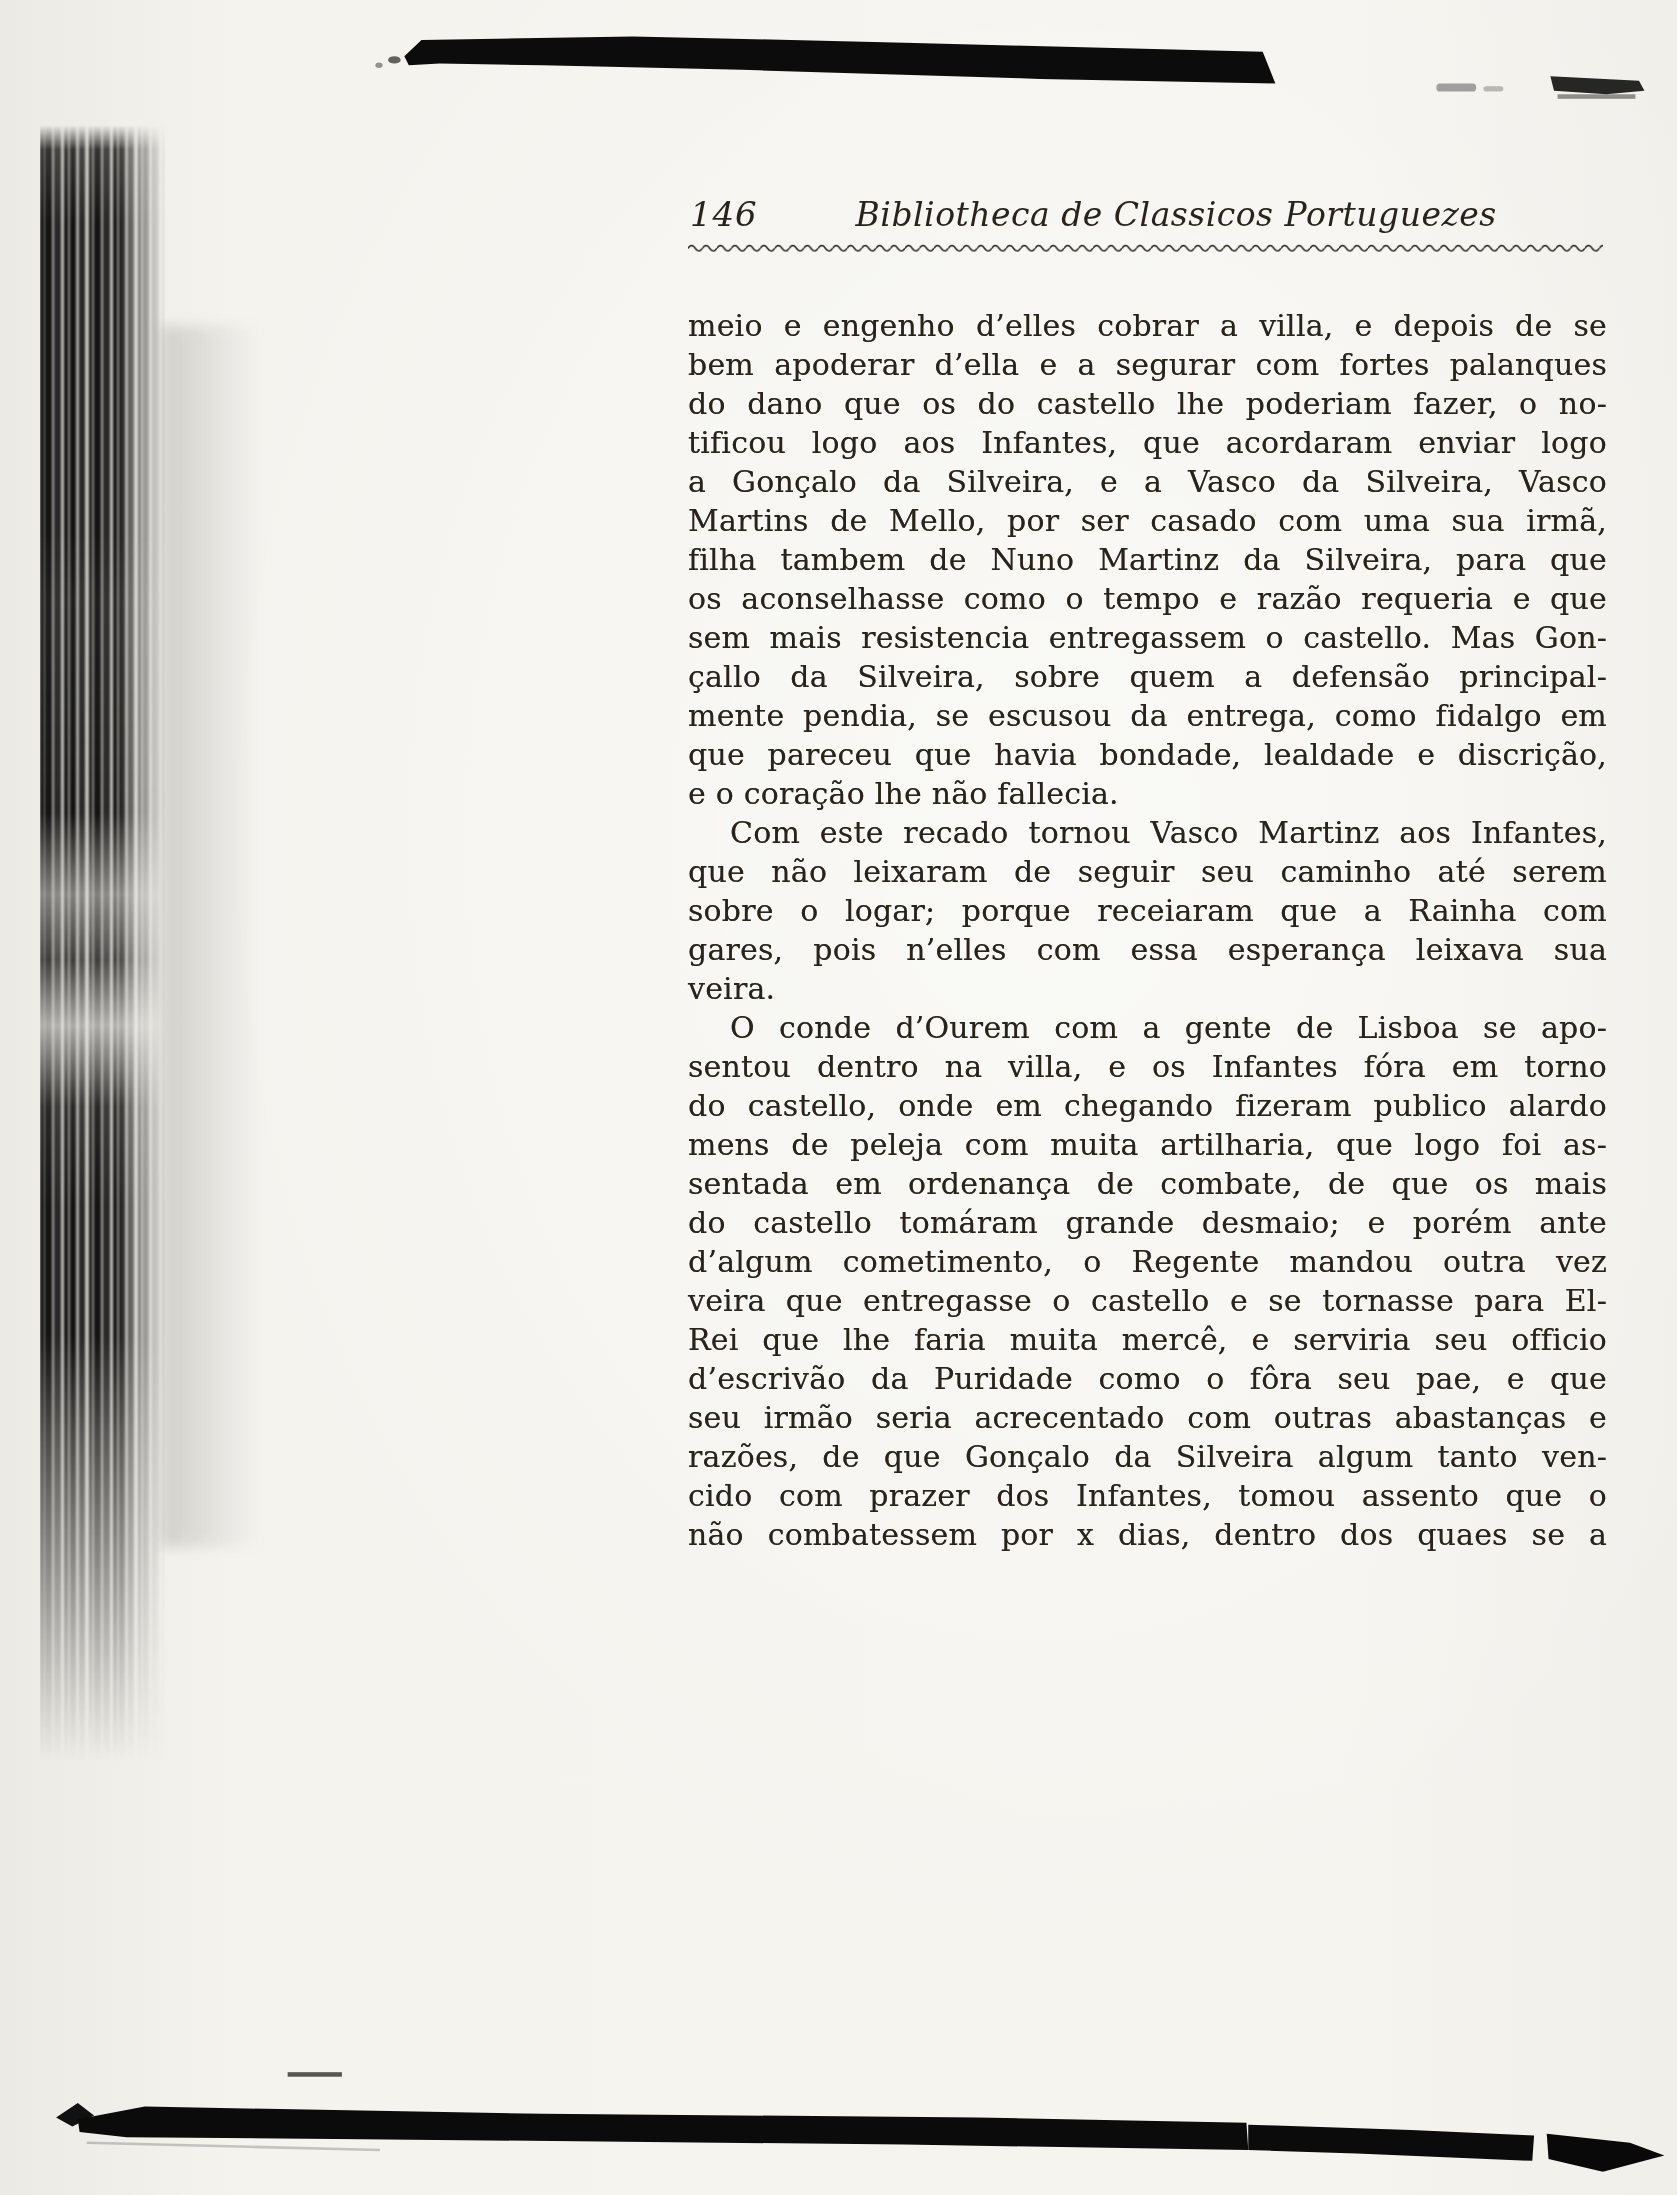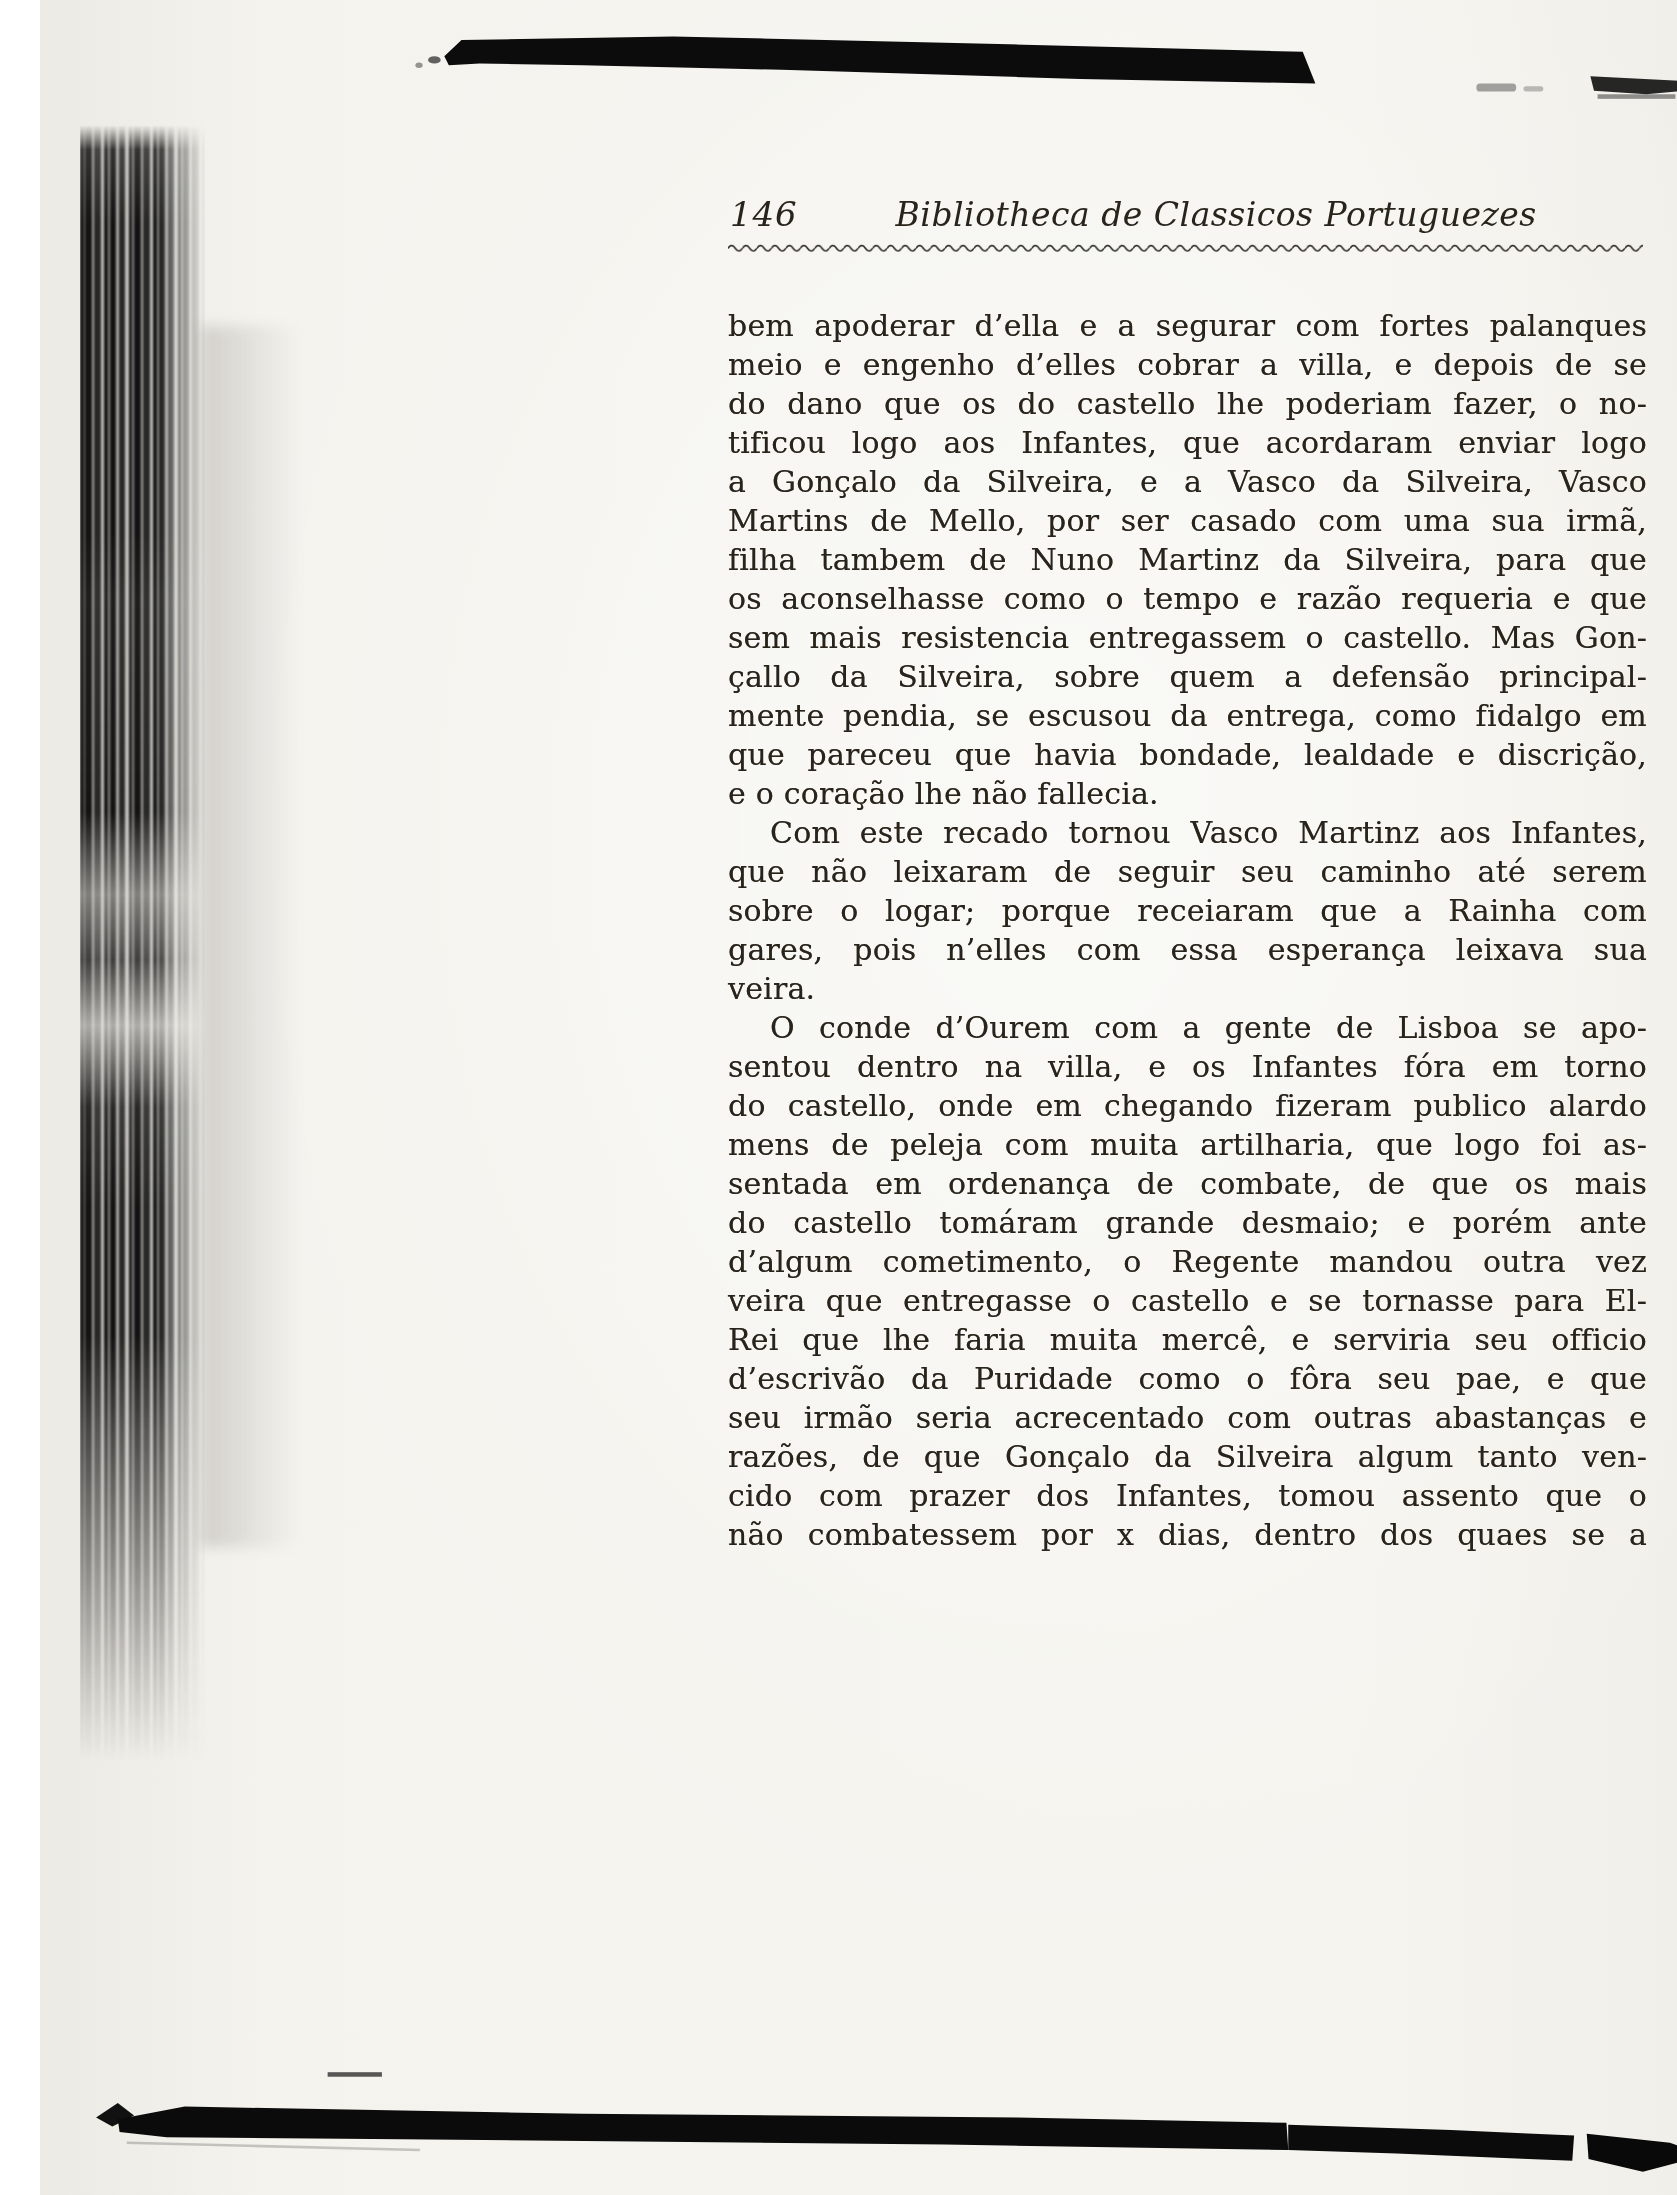--- a/index.html
+++ b/index.html
@@ -10,21 +10,20 @@
     font-family: "DejaVu Serif", "Liberation Serif", serif;
     overflow: hidden;
   }
   .sheet {
     position: absolute; inset: 0;
     background:
       radial-gradient(ellipse at 62% 38%, rgba(255,255,255,0.5) 0%, rgba(255,255,255,0) 60%),
       linear-gradient(to right, #eceae4 0%, #f4f3ee 14%, #f5f4ef 80%, #f1efe9 100%);
     background-color: var(--paper, #f4f3ee);
     overflow: hidden;
-    margin-left: 40px;
   }
 
   
   .art { position: absolute; left: 0; filter: blur(0.6px); }
   .art-top { top: 0; }
   .art-bottom { top: 2063px; }
 
   .left-band {
     position: absolute; left: 40px; top: 125px; width: 125px; height: 1637px;
     background:
@@ -106,22 +105,22 @@
     <defs>
       <pattern id="wv" width="16" height="14" patternUnits="userSpaceOnUse">
         <path d="M0 8 Q4 2 8 8 T16 8" fill="none" stroke="#2f2c24" stroke-width="1.8"></path>
       </pattern>
     </defs>
     <rect width="1012" height="14" fill="url(#wv)"></rect>
   </svg>
 
   <main class="text">
     <div class="para">
+        <div class="line">meio e engenho d’elles cobrar a villa, e depois de se</div>
         <div class="line">bem apoderar d’ella e a segurar com fortes palanques</div>
-        <div class="line">meio e engenho d’elles cobrar a villa, e depois de se</div>
         <div class="line">do dano que os do castello lhe poderiam fazer, o no-</div>
         <div class="line">tificou logo aos Infantes, que acordaram enviar logo</div>
         <div class="line">a Gonçalo da Silveira, e a Vasco da Silveira, Vasco</div>
         <div class="line">Martins de Mello, por ser casado com uma sua irmã,</div>
         <div class="line">filha tambem de Nuno Martinz da Silveira, para que</div>
         <div class="line">os aconselhasse como o tempo e razão requeria e que</div>
         <div class="line">sem mais resistencia entregassem o castello. Mas Gon-</div>
         <div class="line">çallo da Silveira, sobre quem a defensão principal-</div>
         <div class="line">mente pendia, se escusou da entrega, como fidalgo em</div>
         <div class="line">que pareceu que havia bondade, lealdade e discrição,</div>

